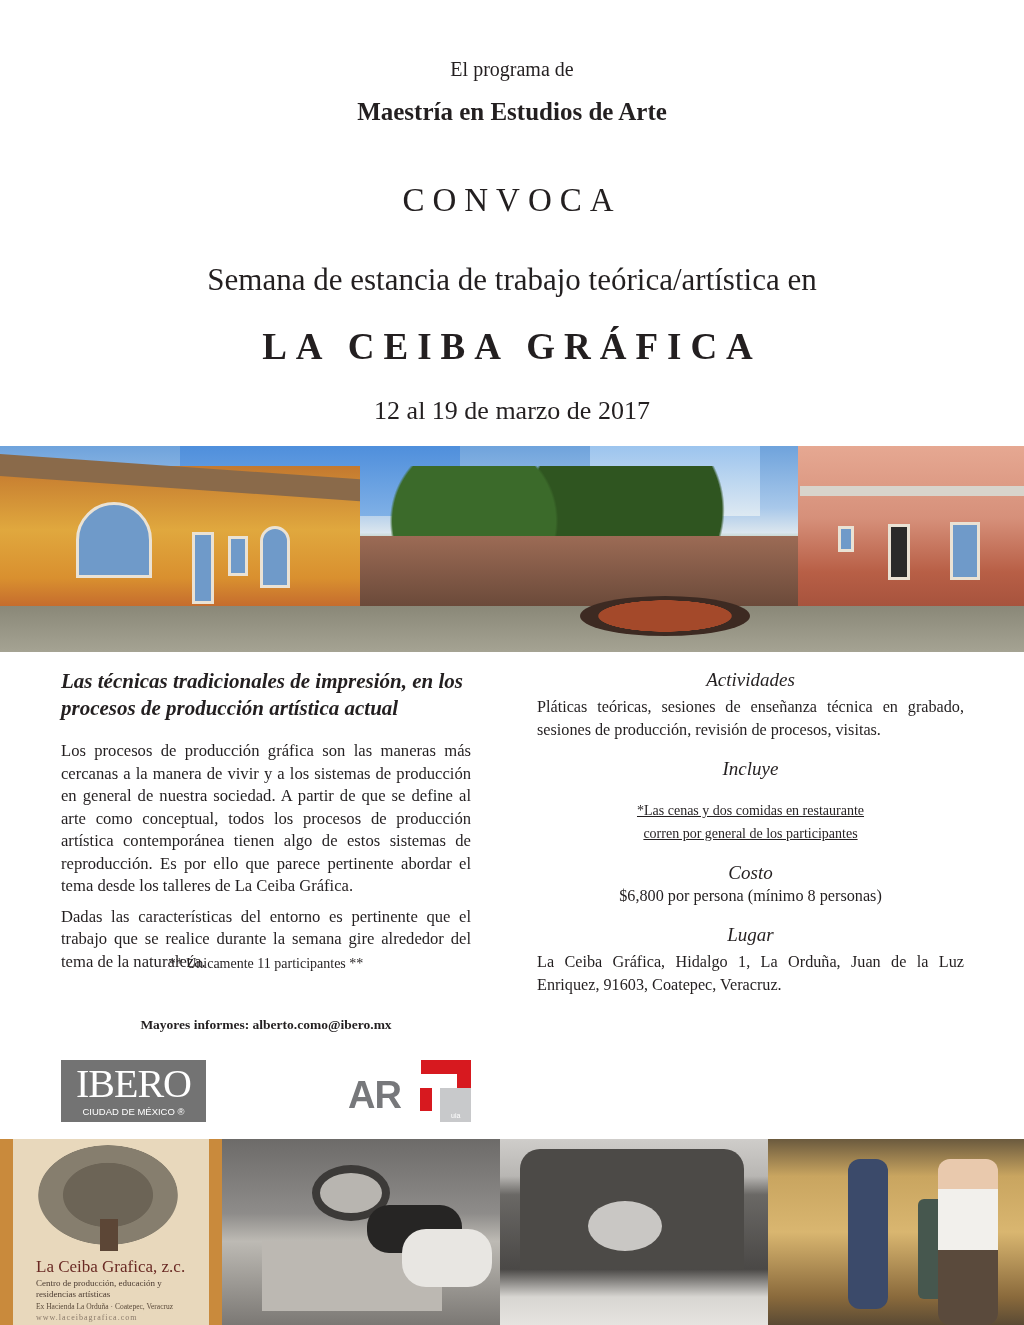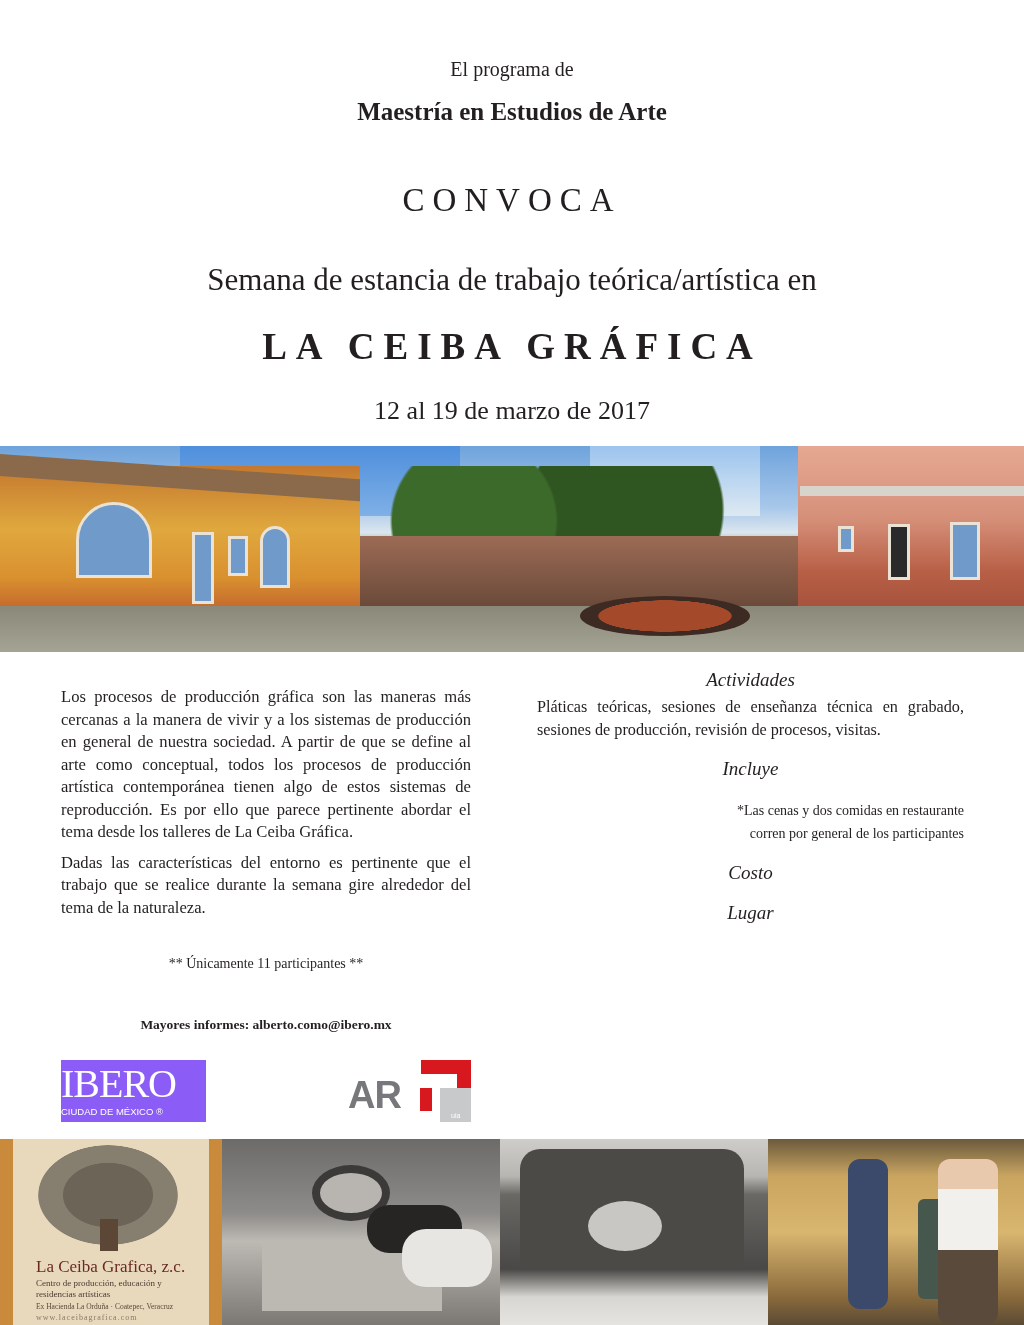--- a/index.html
+++ b/index.html
@@ -38,25 +38,25 @@
     .left-col { position: absolute; left: 61px; top: 668px; width: 410px; }
     .lc-heading { font-size: 21px; font-style: italic; font-weight: bold; line-height: 27px; }
     .lc-para { font-size: 16.6px; line-height: 22.5px; text-align: justify; margin-top: 18px; }
     .lc-para2 { margin-top: 8px; }
     .lc-note { position: absolute; left: 61px; top: 956px; width: 410px; text-align: center; font-size: 14px; }
     .lc-contact { position: absolute; left: 61px; top: 1017px; width: 410px; text-align: center; font-size: 13.5px; font-weight: bold; }
 
     .right-col { position: absolute; left: 537px; top: 668px; width: 427px; }
     .rc-h { text-align: center; font-style: italic; font-size: 19px; line-height: 24px; }
     .rc-p { font-size: 16.2px; line-height: 22.5px; text-align: justify; }
-    .rc-small { text-align: right; font-size: 14px; line-height: 23px; }
+    .rc-small { text-align: center; font-size: 14px; line-height: 23px; text-decoration: underline; }
     .rc-center { text-align: center; font-size: 16.2px; line-height: 22px; }
 
     
-    .ibero { position: absolute; left: 61px; top: 1060px; width: 145px; height: 62px; background: #8b5cf6; color: #fff; }
+    .ibero { position: absolute; left: 61px; top: 1060px; width: 145px; height: 62px; background: #737373; color: #fff; text-align: center; }
     .ibero-main { font-size: 40px; letter-spacing: -1px; line-height: 44px; padding-top: 2px; }
     .ibero-sub { font-family: "Liberation Sans", sans-serif; font-size: 9.5px; line-height: 12px; }
     .arte { position: absolute; left: 348px; top: 1058px; width: 125px; height: 64px; }
     .arte-ar { position: absolute; left: 0; top: 17px; font-family: "Liberation Sans", sans-serif; font-weight: bold; font-size: 38px; color: #77787b; letter-spacing: -1px; line-height: 40px; }
     .arte-bar-top { position: absolute; left: 73px; top: 2px; width: 50px; height: 14px; background: #d7191f; }
     .arte-bar-v { position: absolute; left: 109px; top: 2px; width: 14px; height: 33px; background: #d7191f; }
     .arte-t { position: absolute; left: 72px; top: 30px; width: 12px; height: 23px; background: #d7191f; }
     .arte-e { position: absolute; left: 92px; top: 30px; width: 31px; height: 34px; background: #c8c9cb; }
     .arte-uia { position: absolute; left: 103px; top: 54px; font-family: "Liberation Sans", sans-serif; font-size: 7px; color: #fff; }
 
@@ -108,34 +108,37 @@
   <div class="pano-bld-right"></div>
   <div class="pano-balcony"></div>
   <div class="win" style="left:838px;top:80px;width:16px;height:26px;"></div>
   <div class="win" style="left:888px;top:78px;width:22px;height:56px;background:#2a2a2a;"></div>
   <div class="win" style="left:950px;top:76px;width:30px;height:58px;"></div>
   <div class="pano-ground"></div>
   <div class="fountain"></div>
 </div>
 
 <div class="left-col">
+  <div class="lc-heading">Las técnicas tradicionales de impresión, en los procesos de producción artística actual</div>
   <p class="lc-para">Los procesos de producción gráfica son las maneras más cercanas a la manera de vivir y a los sistemas de producción en general de nuestra sociedad. A partir de que se define al arte como conceptual, todos los procesos de producción artística contemporánea tienen algo de estos sistemas de reproducción. Es por ello que parece pertinente abordar el tema desde los talleres de La Ceiba Gráfica.</p>
   <p class="lc-para lc-para2">Dadas las características del entorno es pertinente que el trabajo que se realice durante la semana gire alrededor del tema de la naturaleza.</p>
 </div>
 <div class="lc-note">** Únicamente 11 participantes **</div>
 <div class="lc-contact">Mayores informes: alberto.como@ibero.mx</div>
 
 <div class="right-col">
   <div class="rc-h">Actividades</div>
   <p class="rc-p" style="margin-top:4px;">Pláticas teóricas, sesiones de enseñanza técnica en grabado, sesiones de producción, revisión de procesos, visitas.</p>
   <div class="rc-h" style="margin-top:16px;">Incluye</div>
   <div class="rc-small" style="margin-top:18px;">*Las cenas y dos comidas en restaurante</div>
   <div class="rc-small">corren por general de los participantes</div>
   <div class="rc-h" style="margin-top:16px;">Costo</div>
+  <div class="rc-center">$6,800 por persona (mínimo 8 personas)</div>
   <div class="rc-h" style="margin-top:16px;">Lugar</div>
+  <p class="rc-p" style="margin-top:4px;">La Ceiba Gráfica, Hidalgo 1, La Orduña, Juan de la Luz Enriquez, 91603, Coatepec, Veracruz.</p>
 </div>
 
 <div class="ibero">
   <div class="ibero-main">IBERO</div>
   <div class="ibero-sub">CIUDAD DE MÉXICO  ®</div>
 </div>
 
 <div class="arte">
   <div class="arte-ar">AR</div>
   <div class="arte-bar-top"></div>

